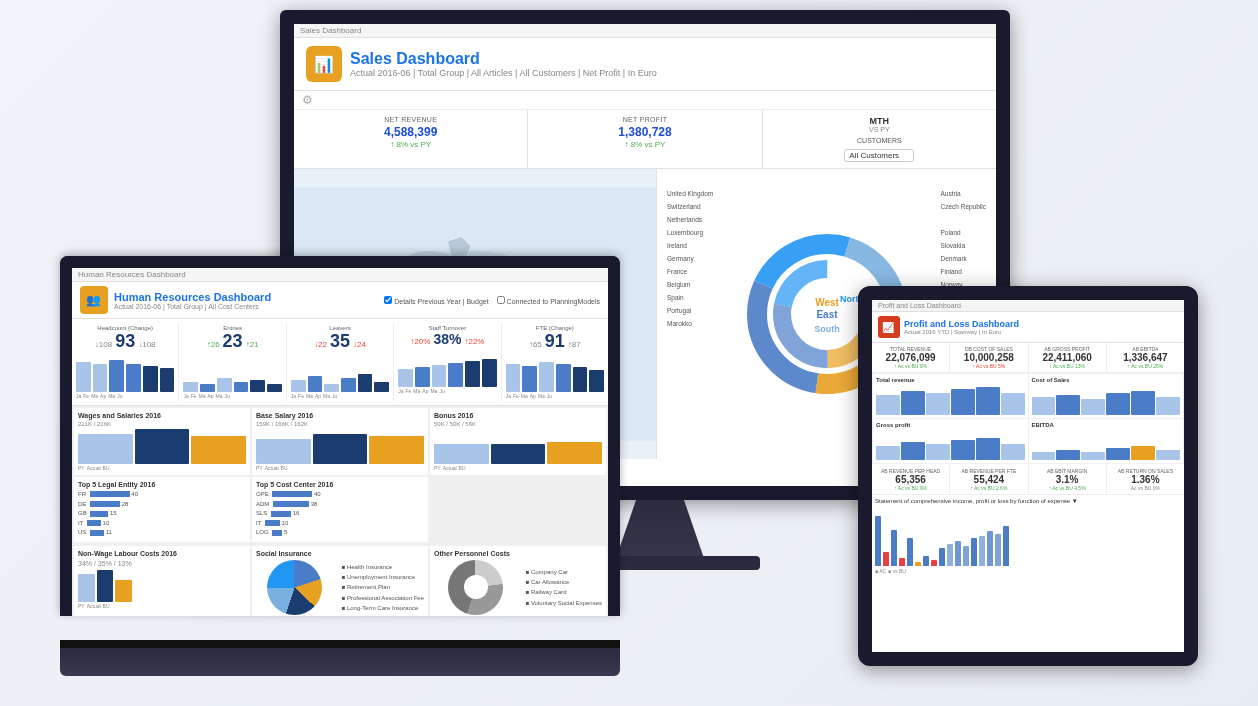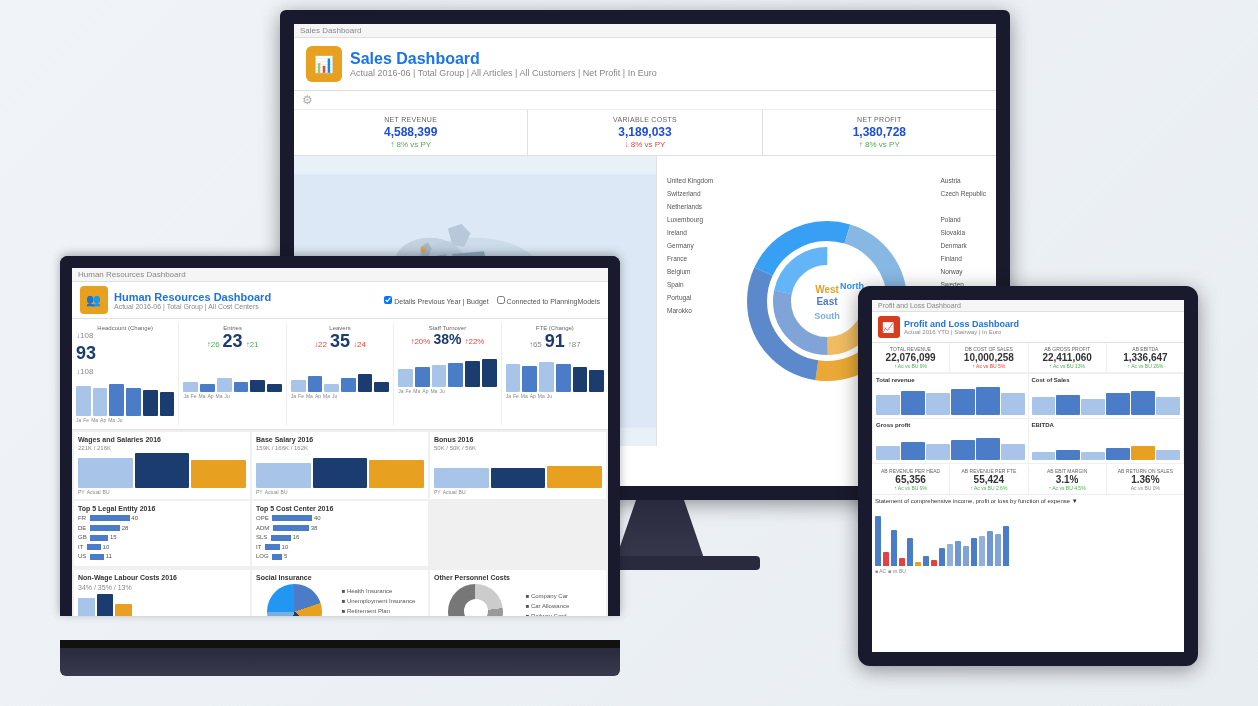--- a/index.html
+++ b/index.html
@@ -499,28 +499,31 @@
           <span style="font-size:12px; color:#aaa;">⚙</span>
         </div>
 
         <div class="metrics-row">
           <div class="metric-box">
             <div class="metric-label">NET REVENUE</div>
             <div class="metric-value">4,588,399</div>
             <div class="metric-change">↑ 8% vs PY</div>
           </div>
           <div class="metric-box">
-            <div class="metric-label">VARIABLE COSTS</div>
-            <div class="metric-value">3,189,033</div>
-            <div class="metric-change negative">↓ 8% vs PY</div>
-          </div>
-          <div class="metric-box">
             <div class="metric-label">NET PROFIT</div>
             <div class="metric-value">1,380,728</div>
             <div class="metric-change">↑ 8% vs PY</div>
+          </div>
+          <div class="metric-box" style="min-width:90px;">
+            <div style="font-size:9px; font-weight:700; color:#333;">MTH</div>
+            <div style="font-size:7px; color:#888;">VS PY</div>
+            <div style="font-size:7px; color:#555; margin-top:4px;">CUSTOMERS</div>
+            <select class="dropdown-select">
+              <option>All Customers</option>
+            </select>
           </div>
         </div>
 
         <div class="sales-main">
 
           <div class="sales-map">
             <svg class="world-map" viewBox="0 0 400 280">
 
               <rect width="400" height="280" fill="#dce8f5"></rect>
 
@@ -630,21 +633,21 @@
             <label>
               <input type="checkbox" style="width: 8px; height: 8px;">
               <span>Connected to PlanningModels</span>
             </label>
           </div>
         </div>
 
         <div class="hr-metrics">
           <div class="hr-metric">
             <div class="hr-metric-label">Headcount (Change)</div>
-            <div style="display:flex; align-items:baseline; justify-content:center; gap:3px;flex-direction:column;">
+            <div style="display:flex; align-items:baseline; justify-content:center; gap:3px;">
               <span style="font-size:8px; color:#888;">↓108</span>
               <div class="hr-metric-value">93</div>
               <span style="font-size:8px; color:#888;">↓108</span>
             </div>
             <div class="mini-bar-chart">
               <div class="mini-bar light" style="height:30px;"></div>
               <div class="mini-bar light" style="height:28px;"></div>
               <div class="mini-bar" style="height:32px;"></div>
               <div class="mini-bar" style="height:28px;"></div>
               <div class="mini-bar dark" style="height:26px;"></div>

